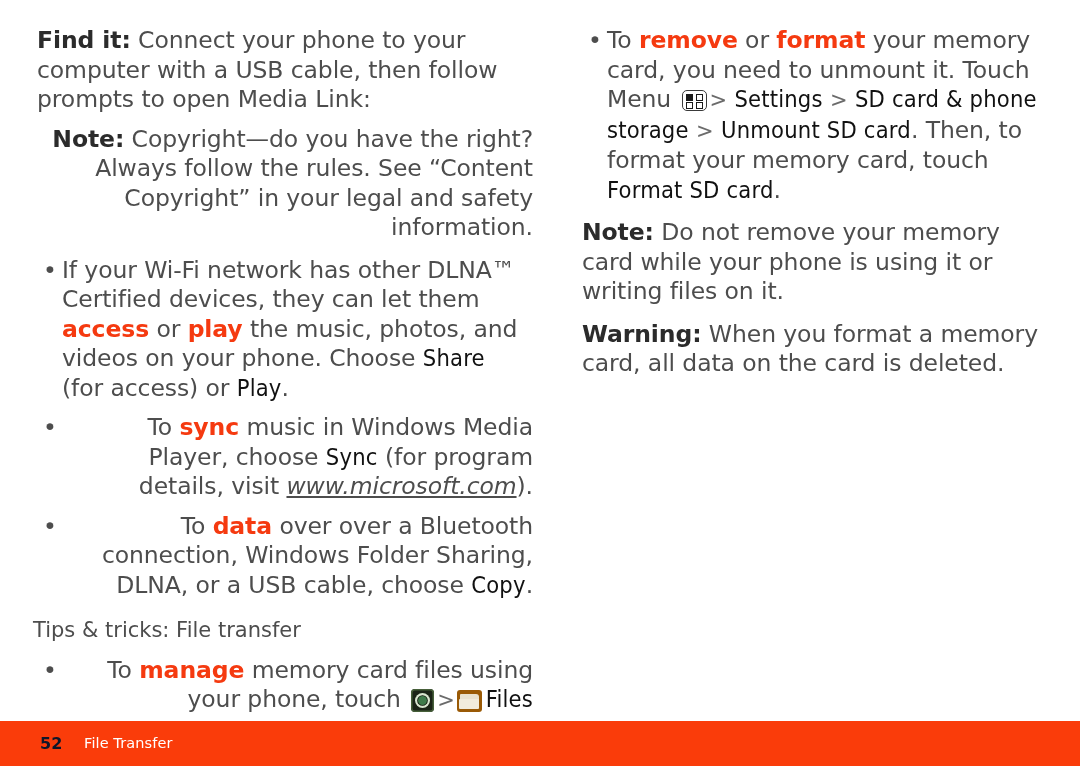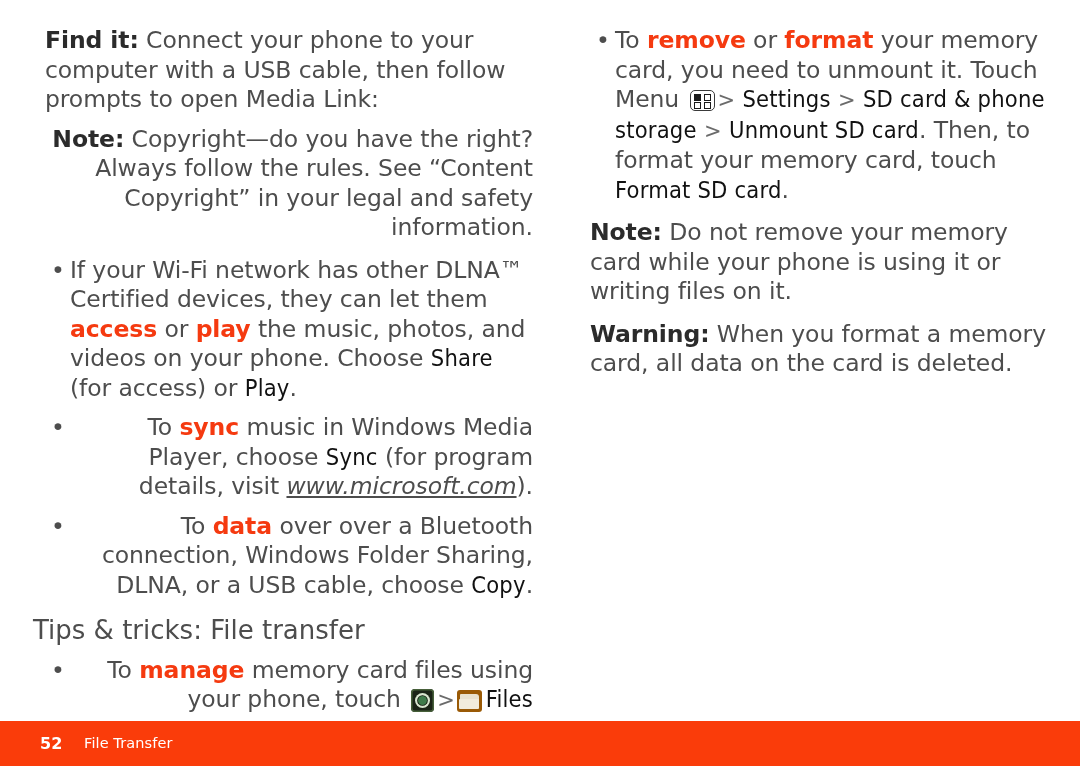--- a/index.html
+++ b/index.html
@@ -28,21 +28,21 @@
   }
   #col-left  { left: 33px;  width: 500px; }
   #col-right { left: 578px; width: 480px; }
 
   
   .para {
     color: #4d4d4d;
     font-size: 23.5px;
     line-height: 29.5px;
     letter-spacing: -0.1px;
-    margin: 0 0 2px 12px;
+    margin: 0 0 2px 4px;
     font-weight: 400;
   }
   .para.bulleted {
     padding-left: 25px;
     position: relative;
   }
   .para.bulleted .bullet {
     position: absolute;
     left: 6px;
     top: 0;
@@ -74,21 +74,21 @@
     text-underline-offset: 2px;
     font-style: italic;
   }
   .sep {             
     color: #6b6b6b;
     font-weight: 400;
     font-size: 21px;
   }
   .tips {
     color: #4d4d4d;
-    font-size: 26px;
+    font-size: 21px;
     line-height: 29.5px;
     margin: 16px 0 4px 0;
   }
 
   
   .icon-inline {
     display: inline-block;
     vertical-align: -4px;
     position: relative;
   }
@@ -173,21 +173,21 @@
     width: 1080px;
     height: 45px;
     background: #fa3c0a;
   }
   #footer .page-no {
     position: absolute;
     left: 40px;
     top: 13px;
     font-size: 16px;
     font-weight: 700;
-    color: #ffffff;
+    color: #0f172a;
     letter-spacing: 0.2px;
     text-align: right;
   }
   #footer .section {
     position: absolute;
     left: 84px;
     top: 14px;
     font-size: 14.5px;
     font-weight: 400;
     color: #ffffff;

